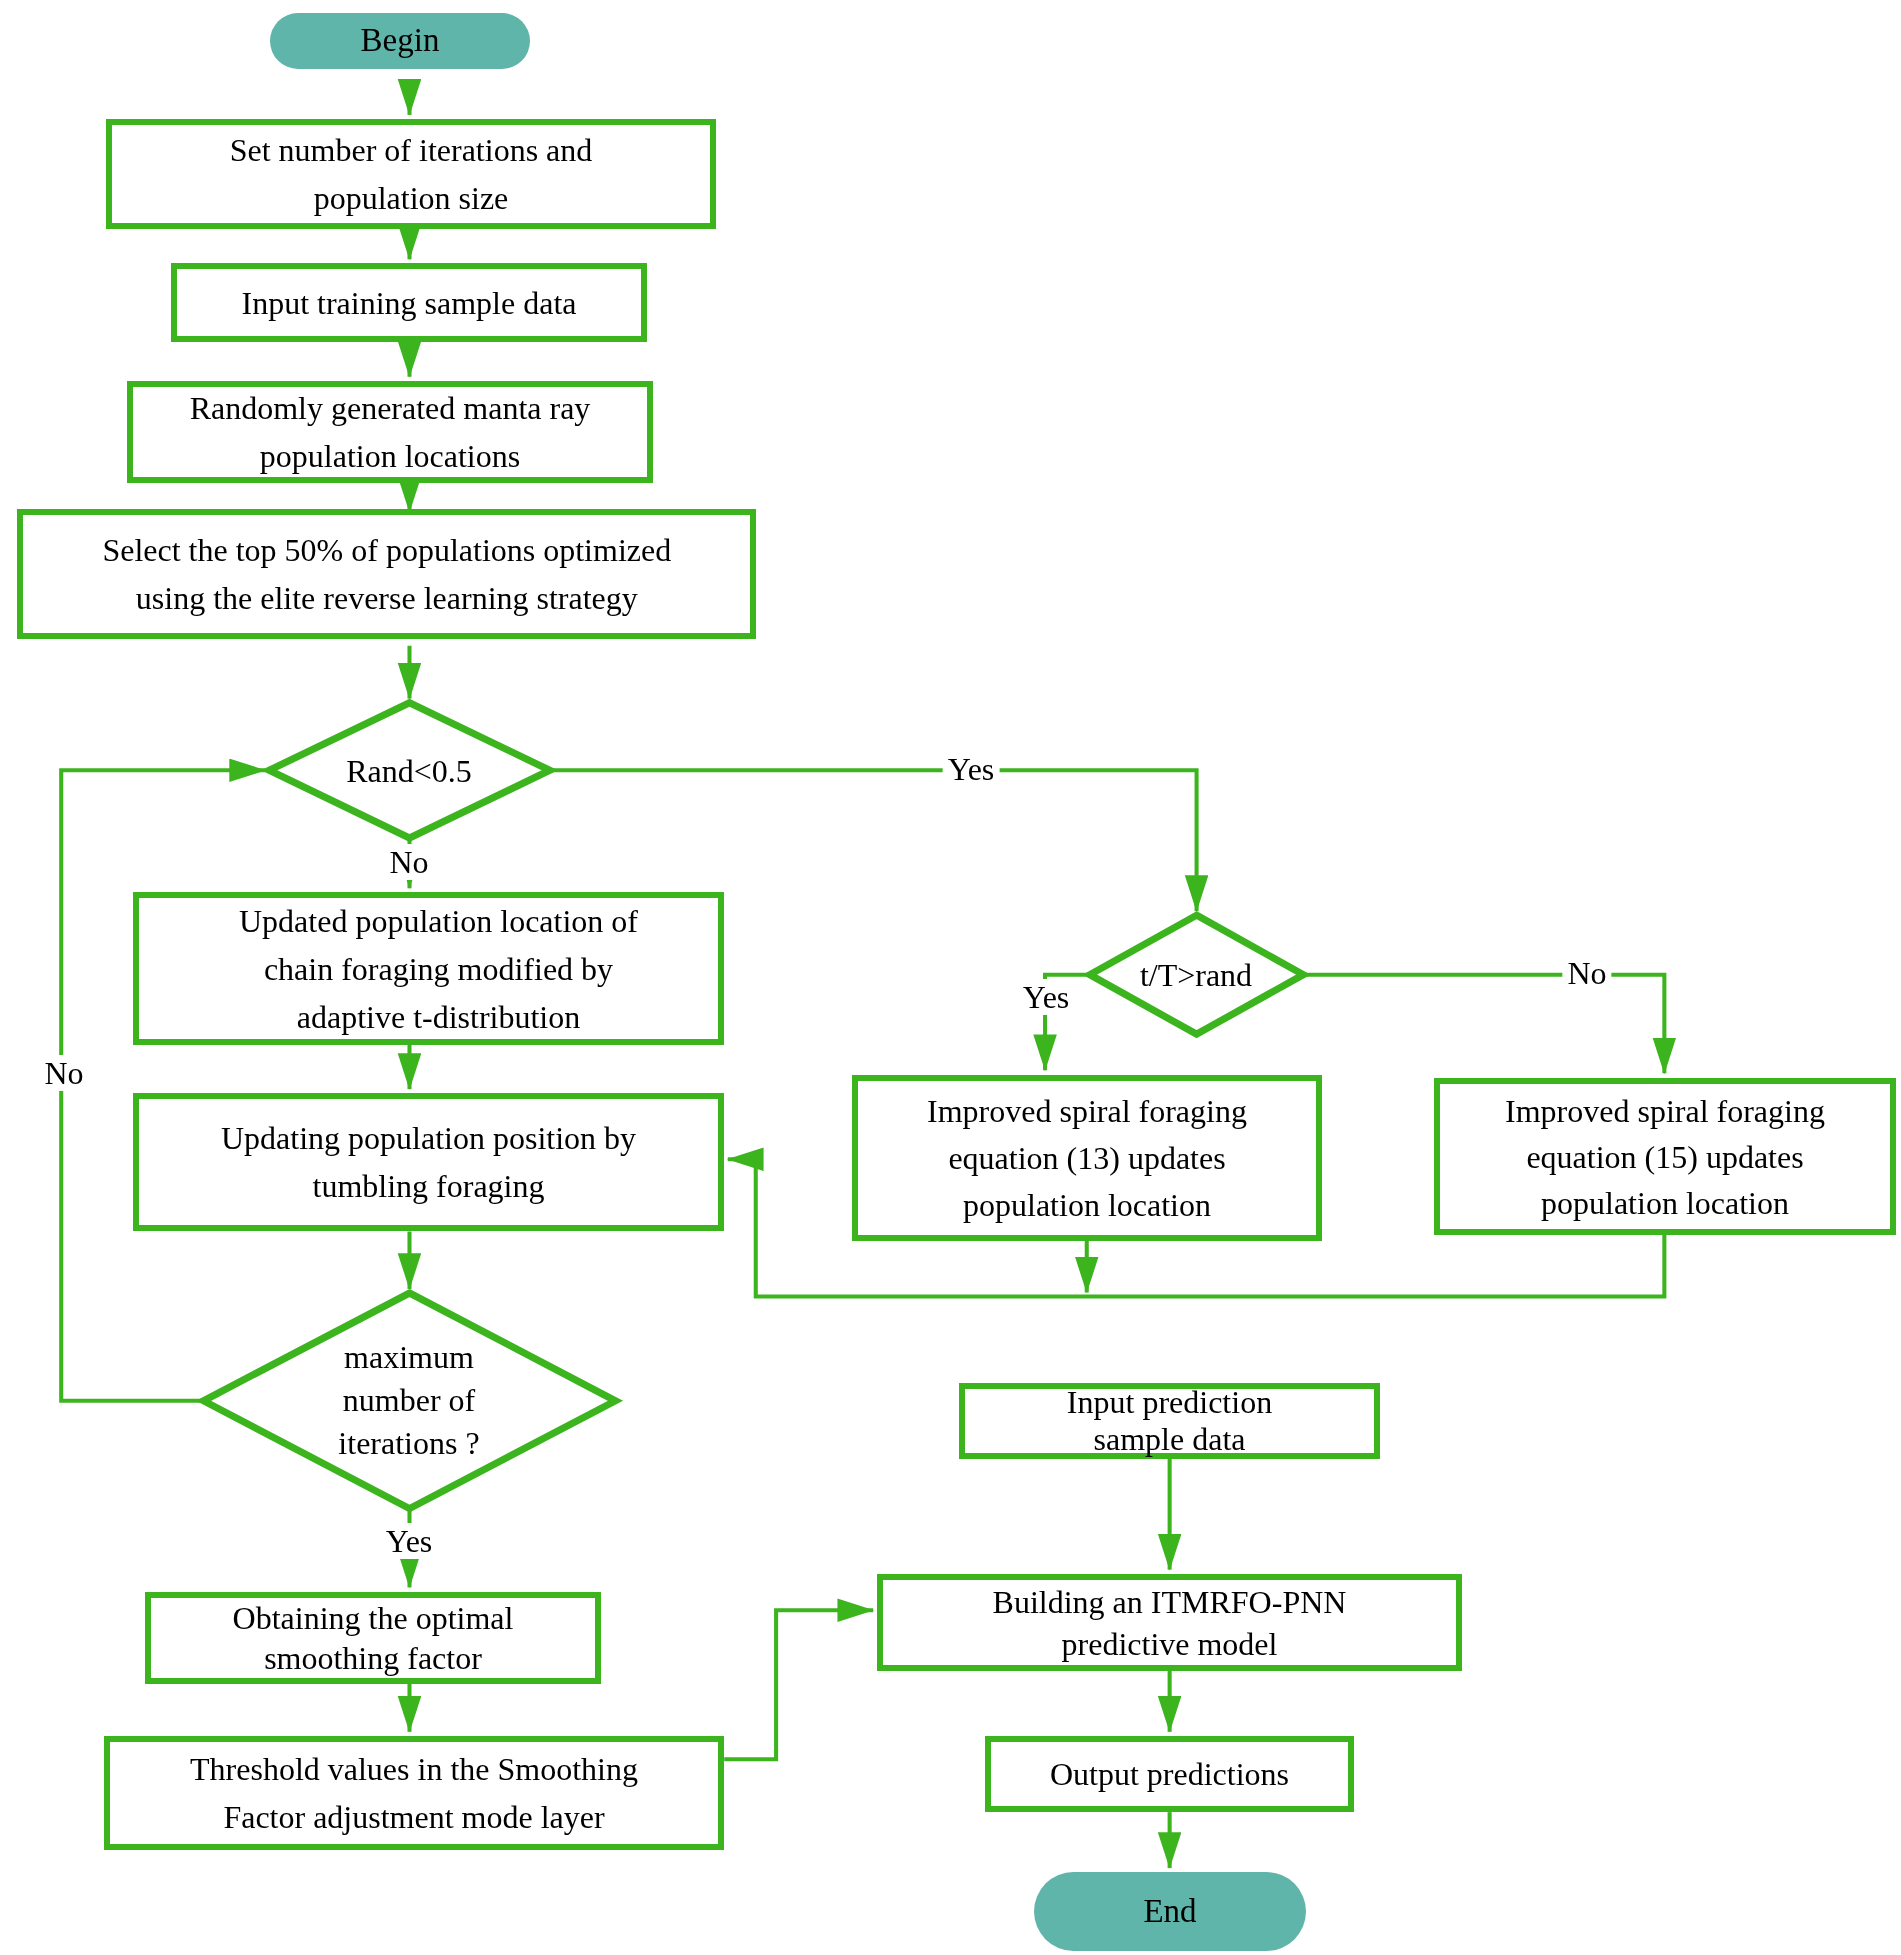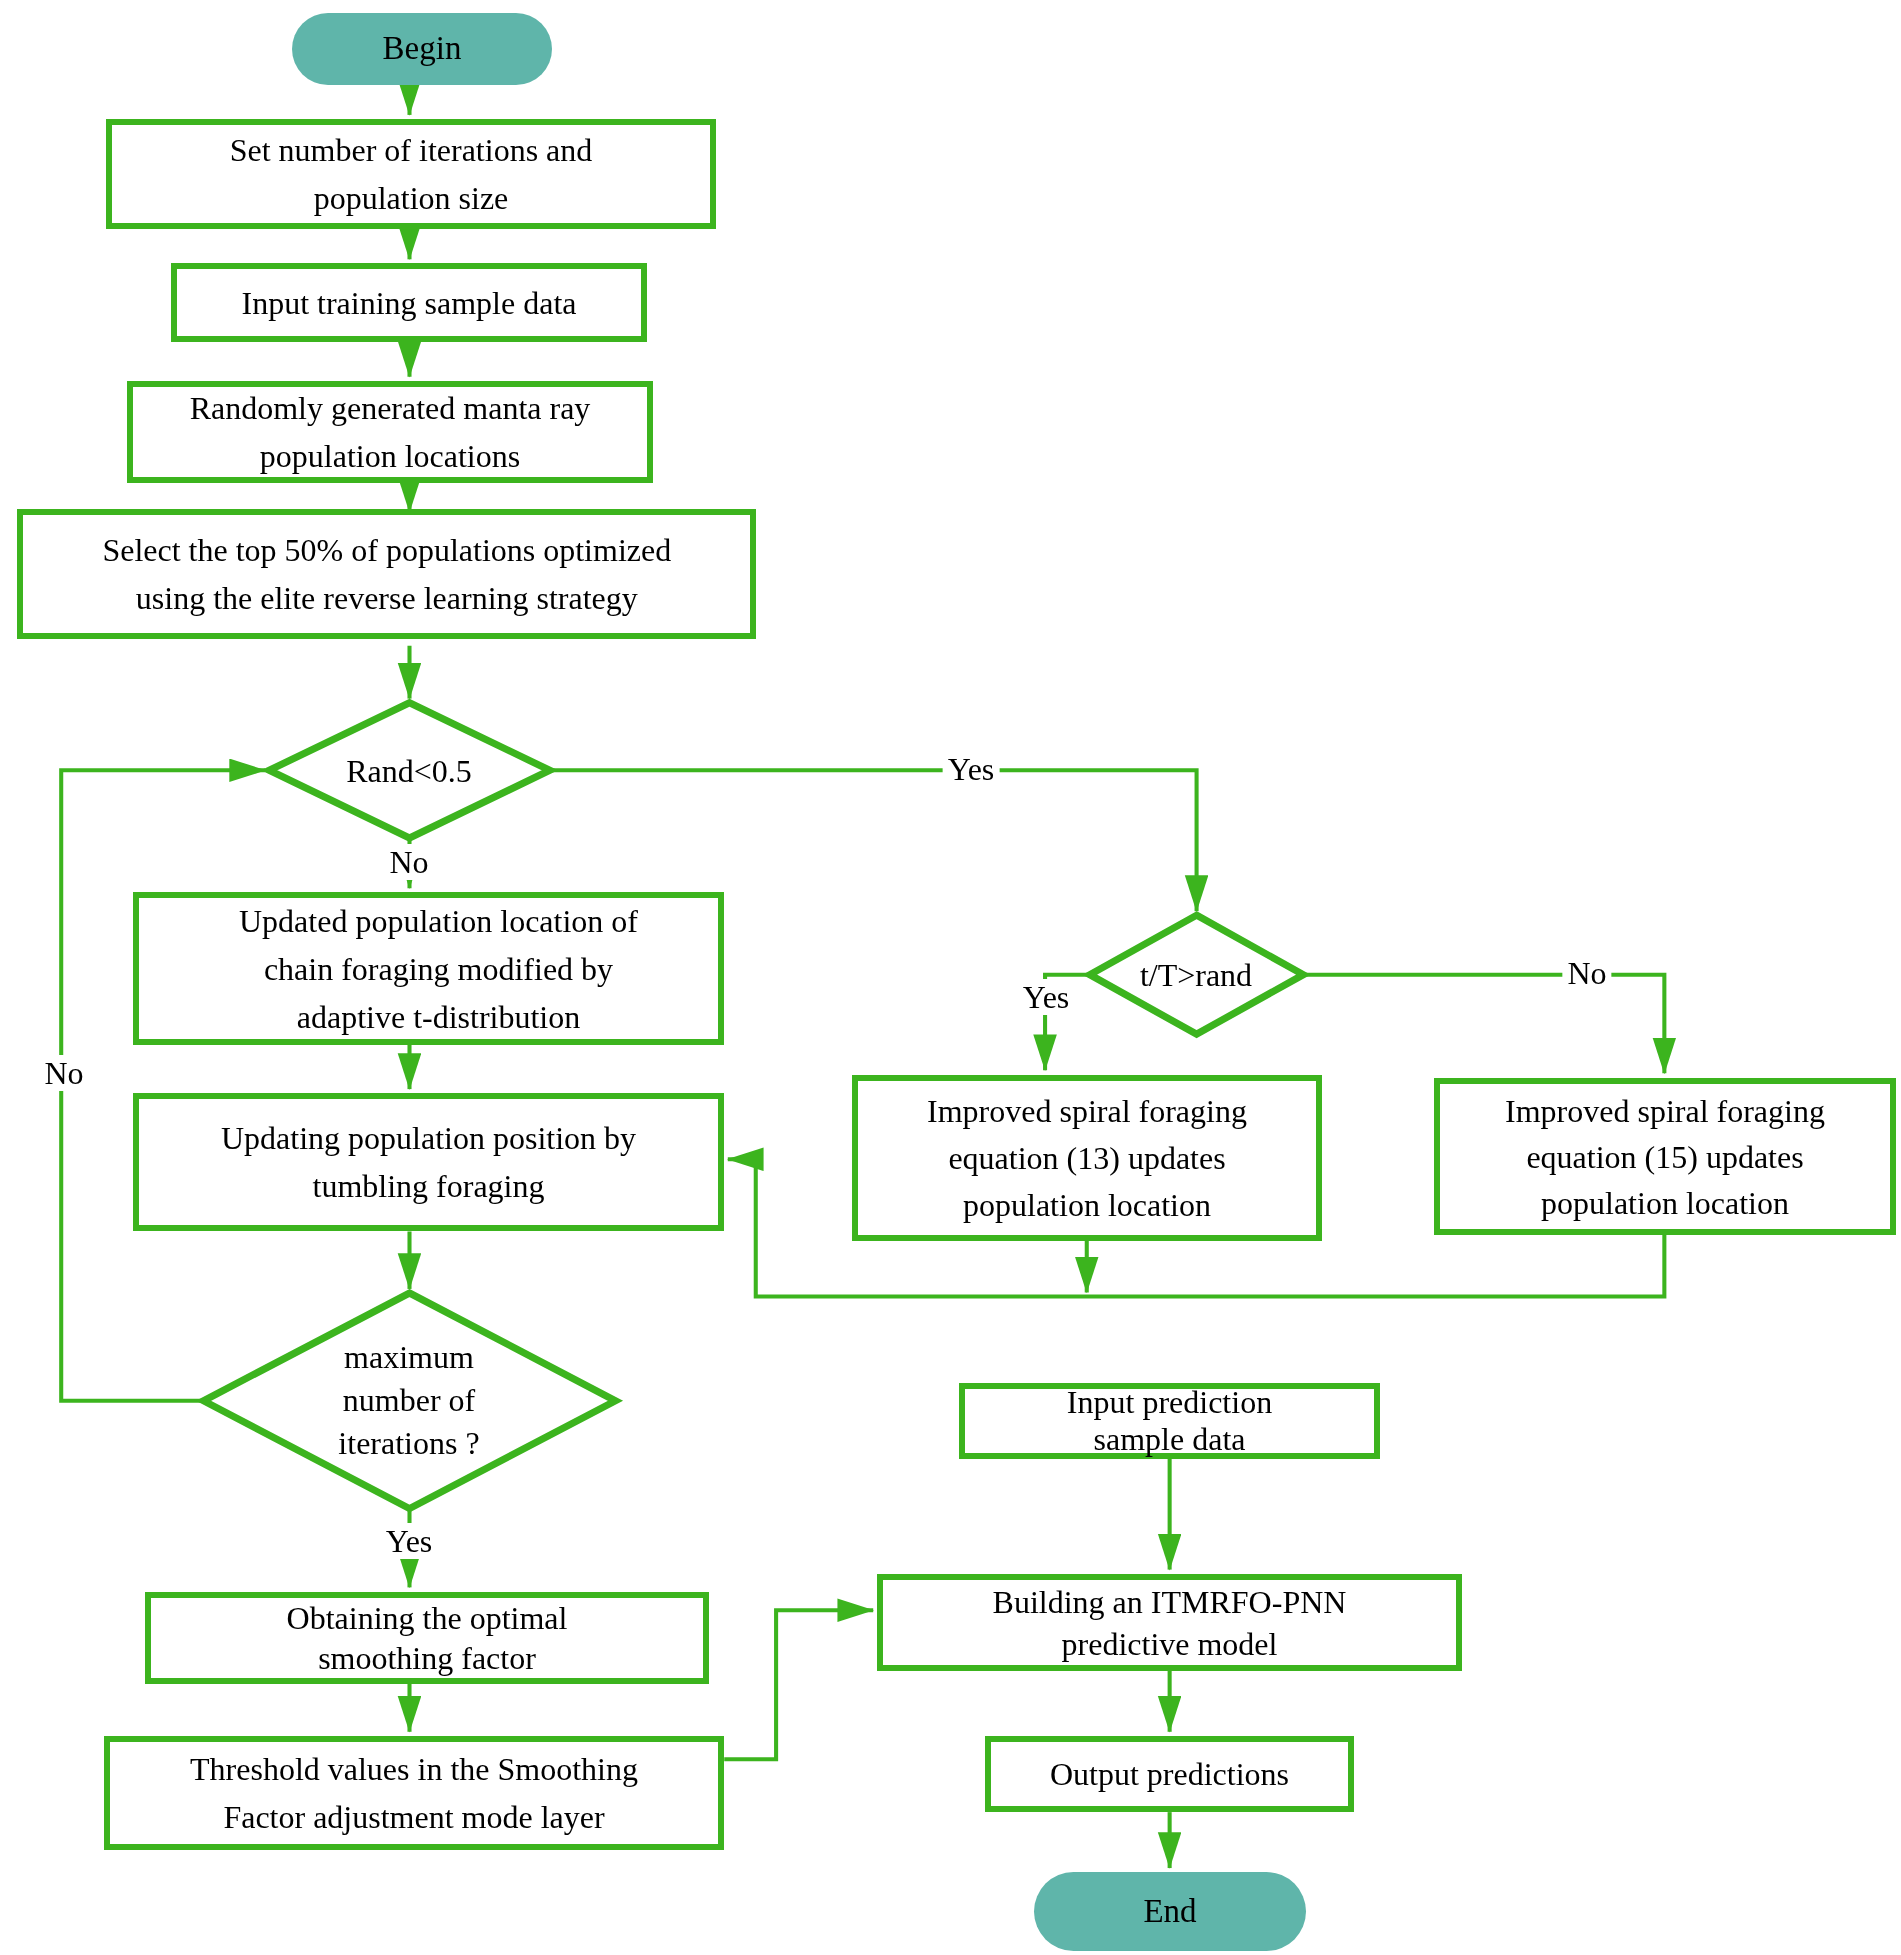--- a/index.html
+++ b/index.html
@@ -89,21 +89,21 @@
       <line x1="2300" y1="3564" x2="2300" y2="3674" marker-end="url(#ah)"></line>
       <polyline points="1424,3460 1526,3460 1526,3167 1717,3167" marker-end="url(#ah)"></polyline>
     </g>
     <g stroke="#3cb41e" stroke-width="14" fill="#ffffff">
       <polygon points="805,1382 1081,1515 805,1648 529,1515"></polygon>
       <polygon points="805,2543 1210,2755 805,2967 400,2755"></polygon>
       <polygon points="2353,1800 2563,1917 2353,2034 2143,1917"></polygon>
     </g>
   </svg>
 
-  <div class="terminal" style="left:292px;top:12.7px;width:260px;height:72px;border-radius:38px;">
+  <div class="terminal" style="left:270px;top:12.7px;width:260px;height:56px;border-radius:38px;">
     <span>Begin</span>
   </div>
   <div class="terminal" style="left:1034px;top:1872px;width:272px;height:79px;border-radius:40px;">
     <span>End</span>
   </div>
 
   <div class="node" style="left:106px;top:119px;width:610px;height:110px;">
     <span class="ln">Set number of iterations and</span>
     <span class="ln">population size</span>
   </div>
@@ -126,21 +126,21 @@
     <span class="ln">Updated population location of</span>
     <span class="ln">chain foraging modified by</span>
     <span class="ln">adaptive t-distribution</span>
   </div>
 
   <div class="node" style="left:133px;top:1093px;width:591px;height:138px;">
     <span class="ln">Updating population position by</span>
     <span class="ln">tumbling foraging</span>
   </div>
 
-  <div class="node" style="left:145px;top:1592px;width:564px;height:92px;line-height:40px;">
+  <div class="node" style="left:145px;top:1592px;width:456px;height:92px;line-height:40px;">
     <span class="ln">Obtaining the optimal</span>
     <span class="ln">smoothing factor</span>
   </div>
 
   <div class="node" style="left:104px;top:1736px;width:620px;height:114px;">
     <span class="ln">Threshold values in the Smoothing</span>
     <span class="ln">Factor adjustment mode layer</span>
   </div>
 
   <div class="node" style="left:852px;top:1075px;width:470px;height:166px;line-height:47px;">

